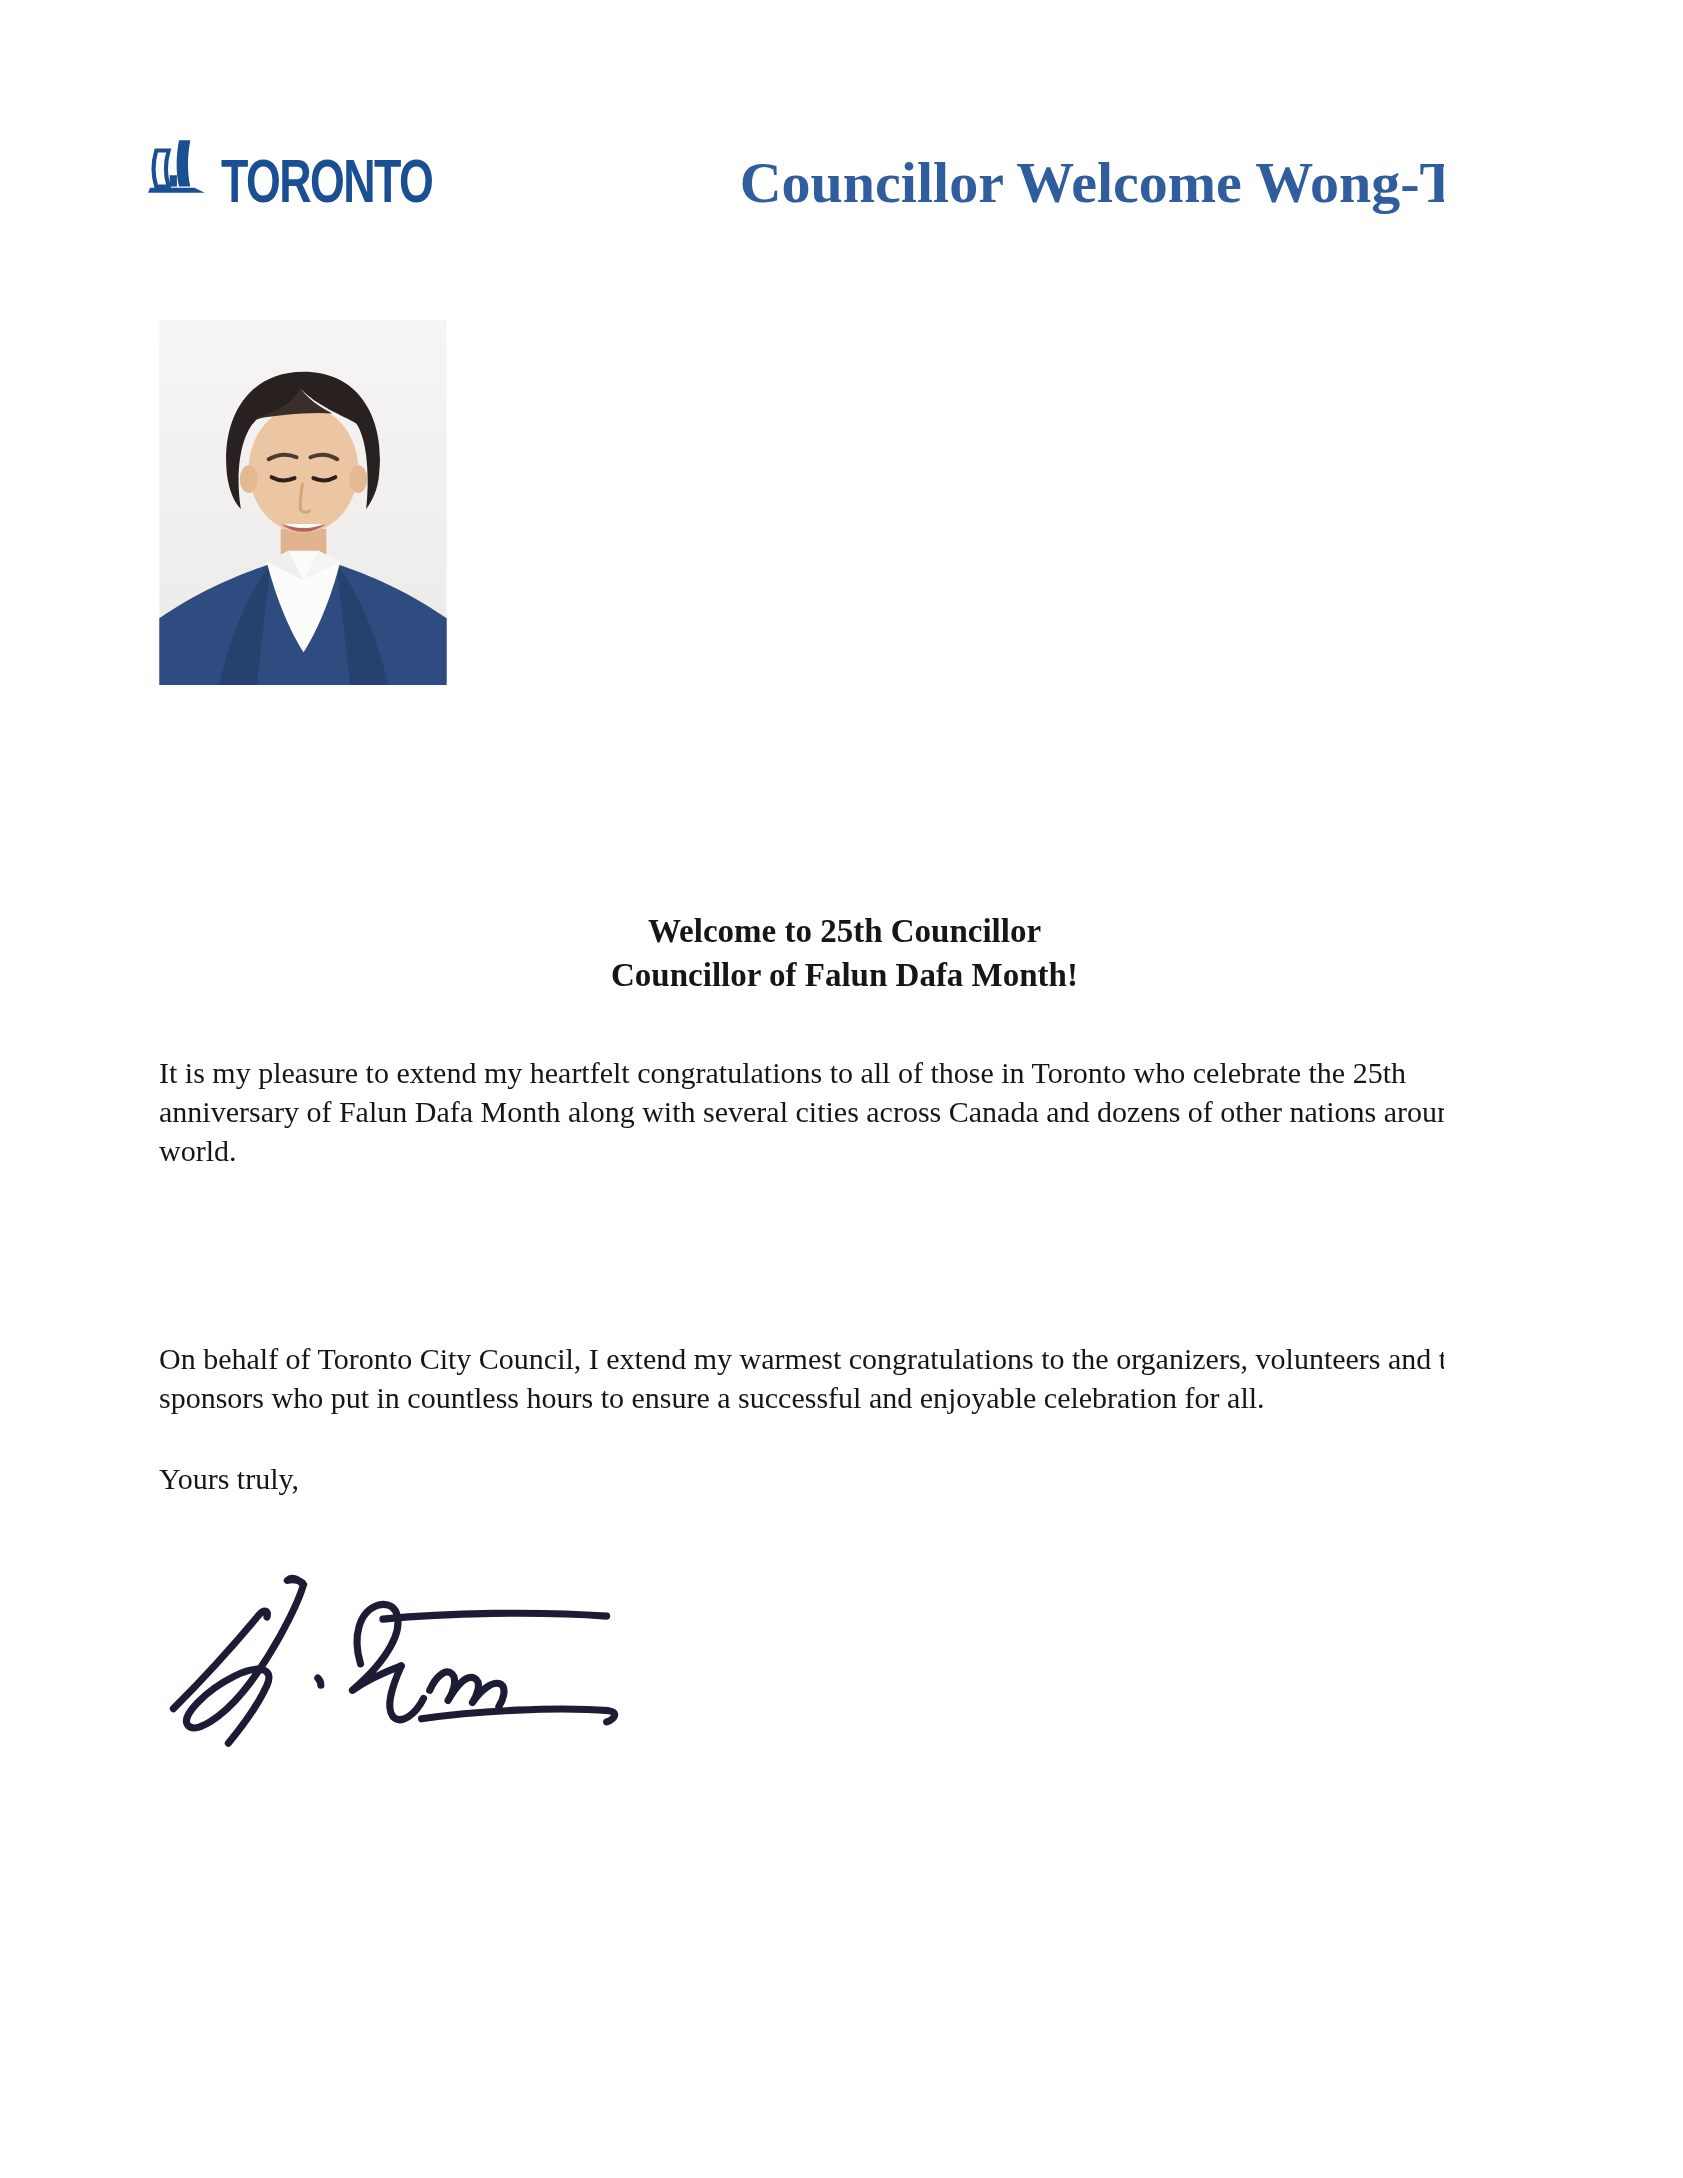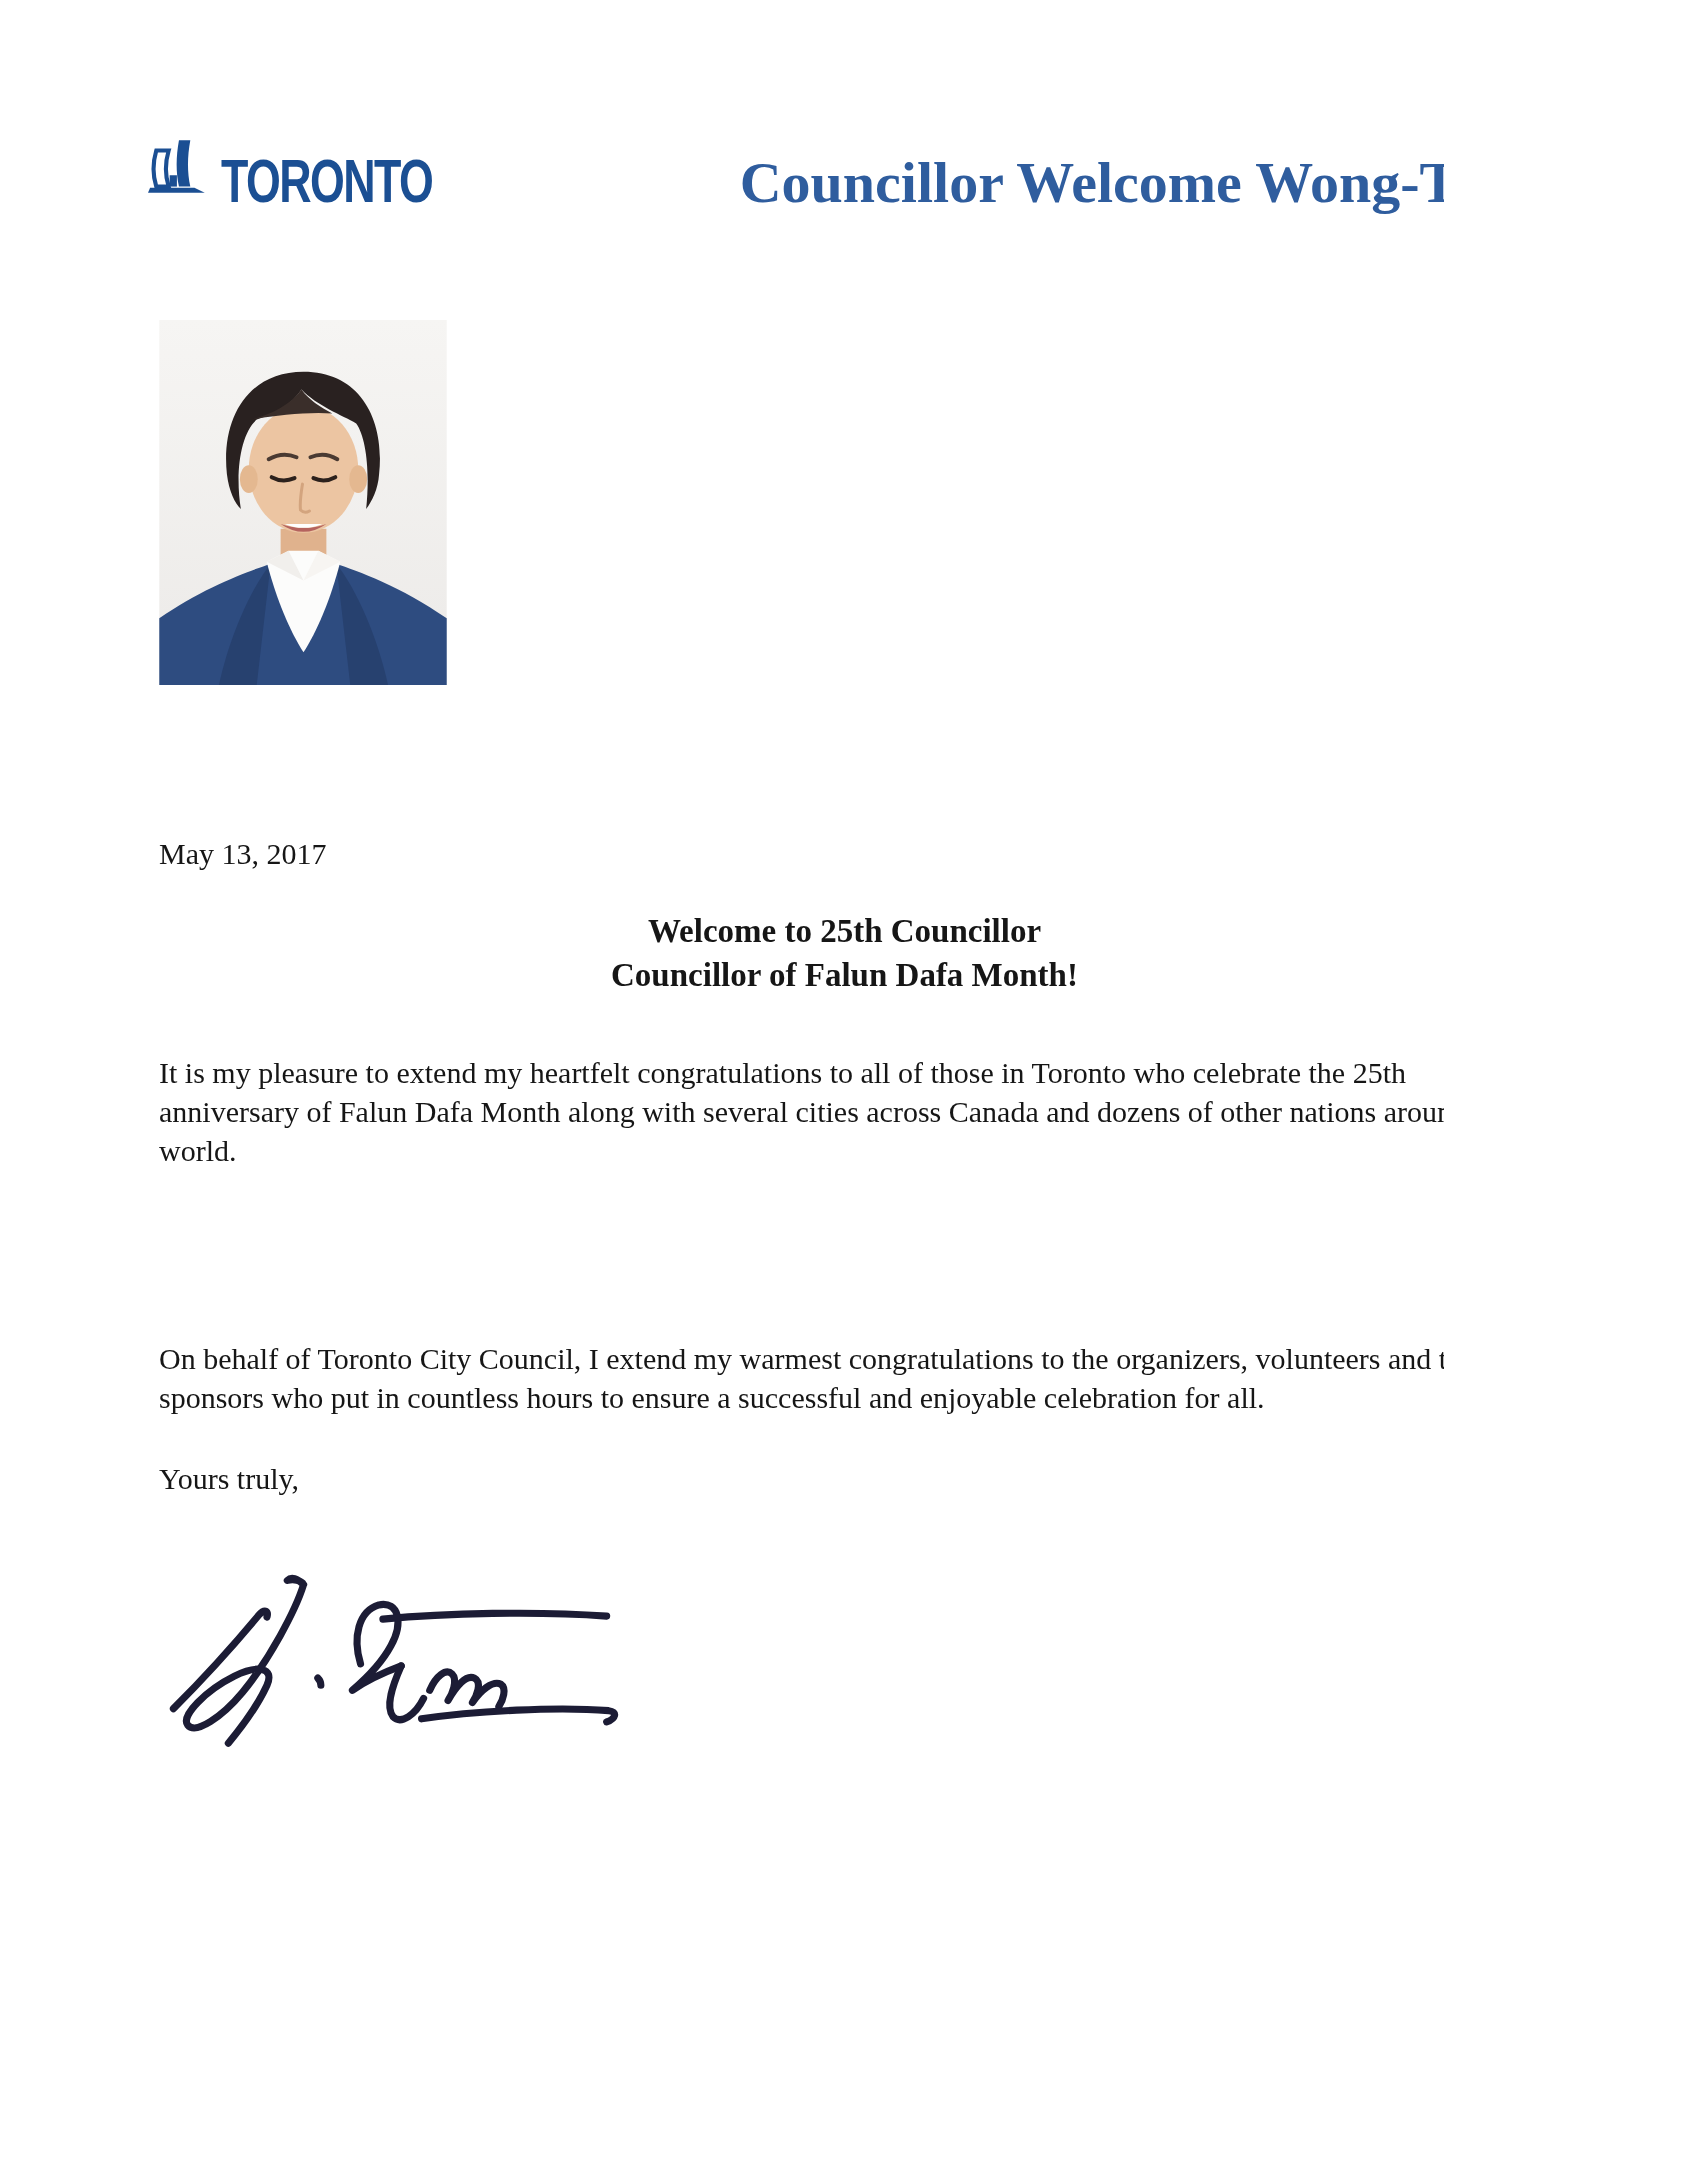--- a/index.html
+++ b/index.html
@@ -136,21 +136,20 @@
       <path d="M113,158 q11,6 23,1" stroke="#2c211c" stroke-width="4" fill="none" stroke-linecap="round"></path>
       <path d="M155,159 q11,5 22,-1" stroke="#2c211c" stroke-width="4" fill="none" stroke-linecap="round"></path>
 
       <path d="M144,165 q-3,18 -2,26 q4,4 9,1" stroke="#d3a47e" stroke-width="3" fill="none" stroke-linecap="round"></path>
 
       <path d="M122,205 q23,16 46,0 q-22,8 -46,0 Z" fill="#b5635e"></path>
       <path d="M126,205 q19,8 38,0 Z" fill="#ffffff"></path>
     </svg>
   </div>
 
-  <div class="block date">May 13, 2017</div>
 
   <div class="block heading">
     <div>Welcome to 25th Councillor</div>
     <div>Councillor of Falun Dafa Month!</div>
   </div>
 
   <div class="block para-1">It is my pleasure to extend my heartfelt congratulations to all of those in Toronto who celebrate the 25th anniversary of Falun Dafa Month along with several cities across Canada and dozens of other nations around the world.</div>
   <div class="block para-3">On behalf of Toronto City Council, I extend my warmest congratulations to the organizers, volunteers and the sponsors who put in countless hours to ensure a successful and enjoyable celebration for all.</div>
 
   <div class="block closing">Yours truly,</div>

